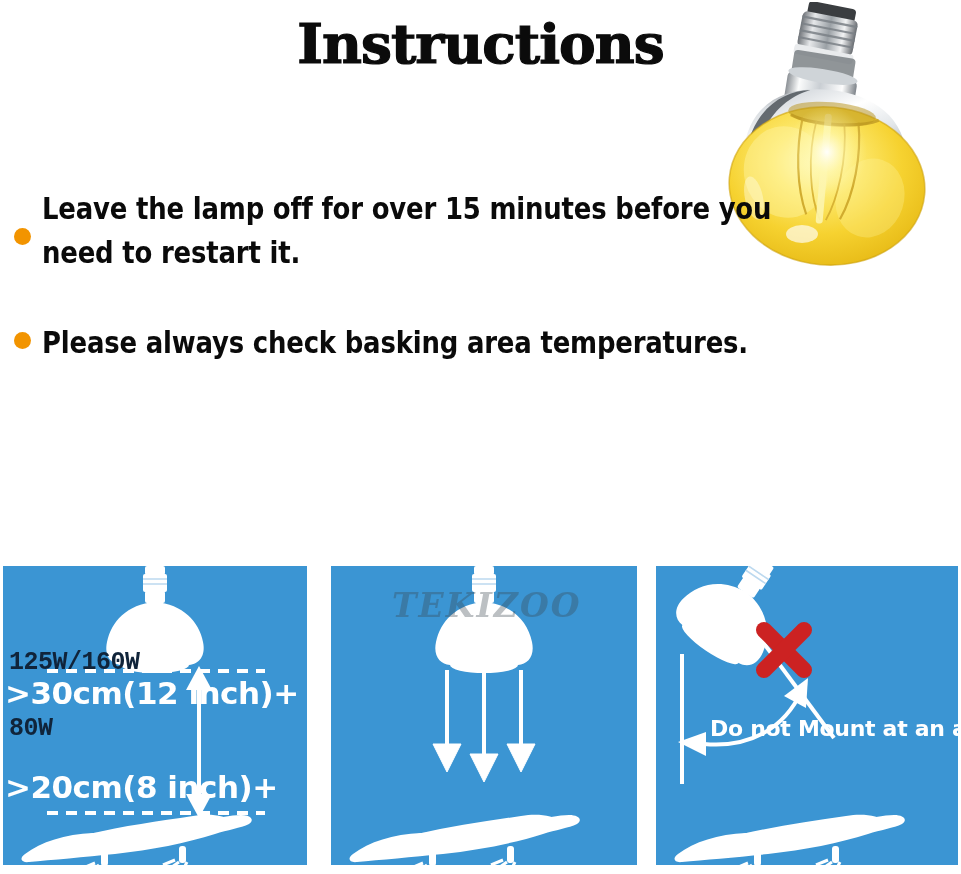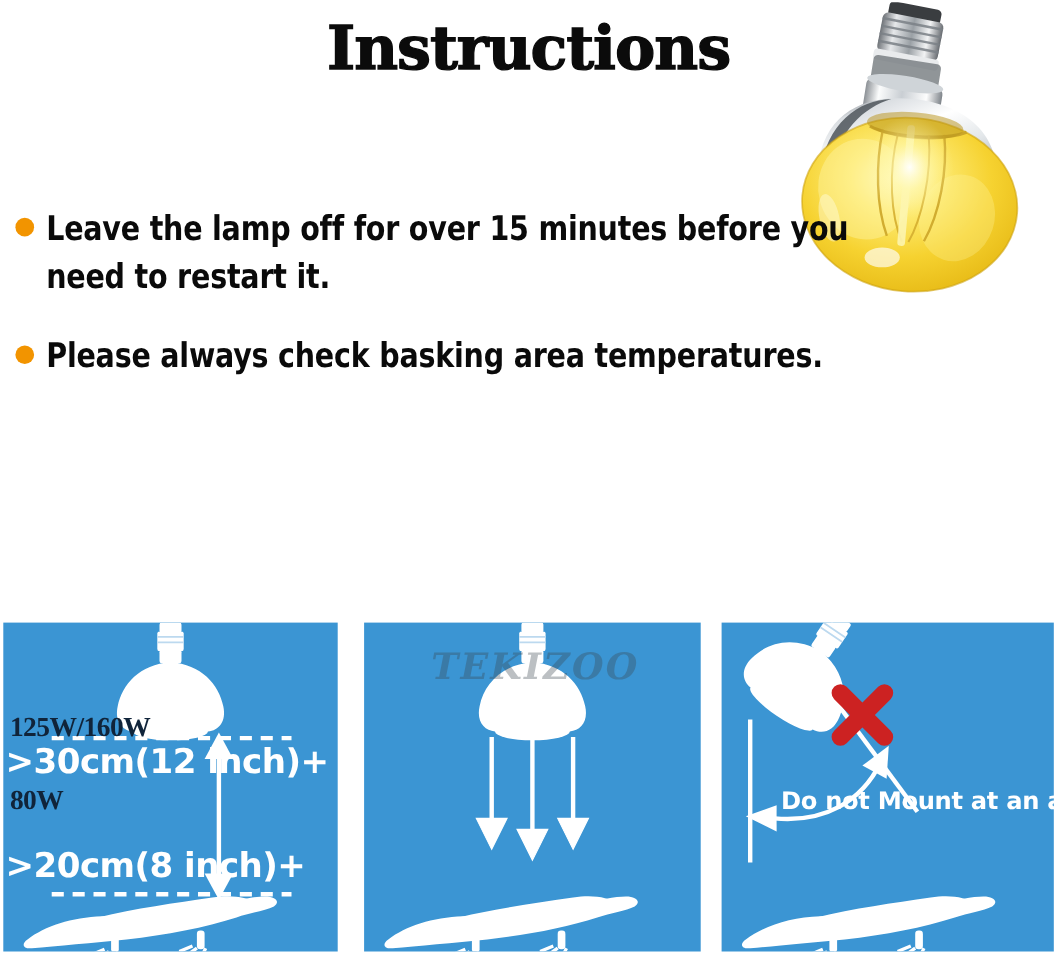--- a/index.html
+++ b/index.html
@@ -69,22 +69,22 @@
     font-family: "DejaVu Sans Condensed", "Liberation Sans", sans-serif;
     font-size: 31px;
     line-height: 1.42;
     color: #0a0a0a;
     font-weight: 600;
     letter-spacing: -0.2px;
     transform: scaleX(0.93);
     transform-origin: left top;
     white-space: pre-line;
   }
-  .bullet-row.row-2 { margin-top: 26px; }
-  .bullet-row.row-3 { margin-top: 28px; }
+  .bullet-row.row-2 { margin-top: 26px; align-items: center; }
+  .bullet-row.row-3 { margin-top: 46px; }
 
   
   #panel-strip {
     position: absolute;
     left: 0;
     top: 566px;
     width: 961px;
     height: 300px;
   }
   .diagram-panel {
@@ -101,21 +101,21 @@
   .panel-svg {
     position: absolute;
     left: 0; top: 0;
     width: 100%;
     height: 100%;
   }
 
   
   .wattage-label {
     position: absolute;
-    font-family: Liberation Serif, serif;
+    font-family: Liberation Mono, monospace;
     font-weight: bold;
     font-size: 25px;
     letter-spacing: -0.5px;
     color: #10243a;
     white-space: nowrap;
     text-align: center;
   }
   .distance-label {
     position: absolute;
     font-family: "DejaVu Sans", sans-serif;

